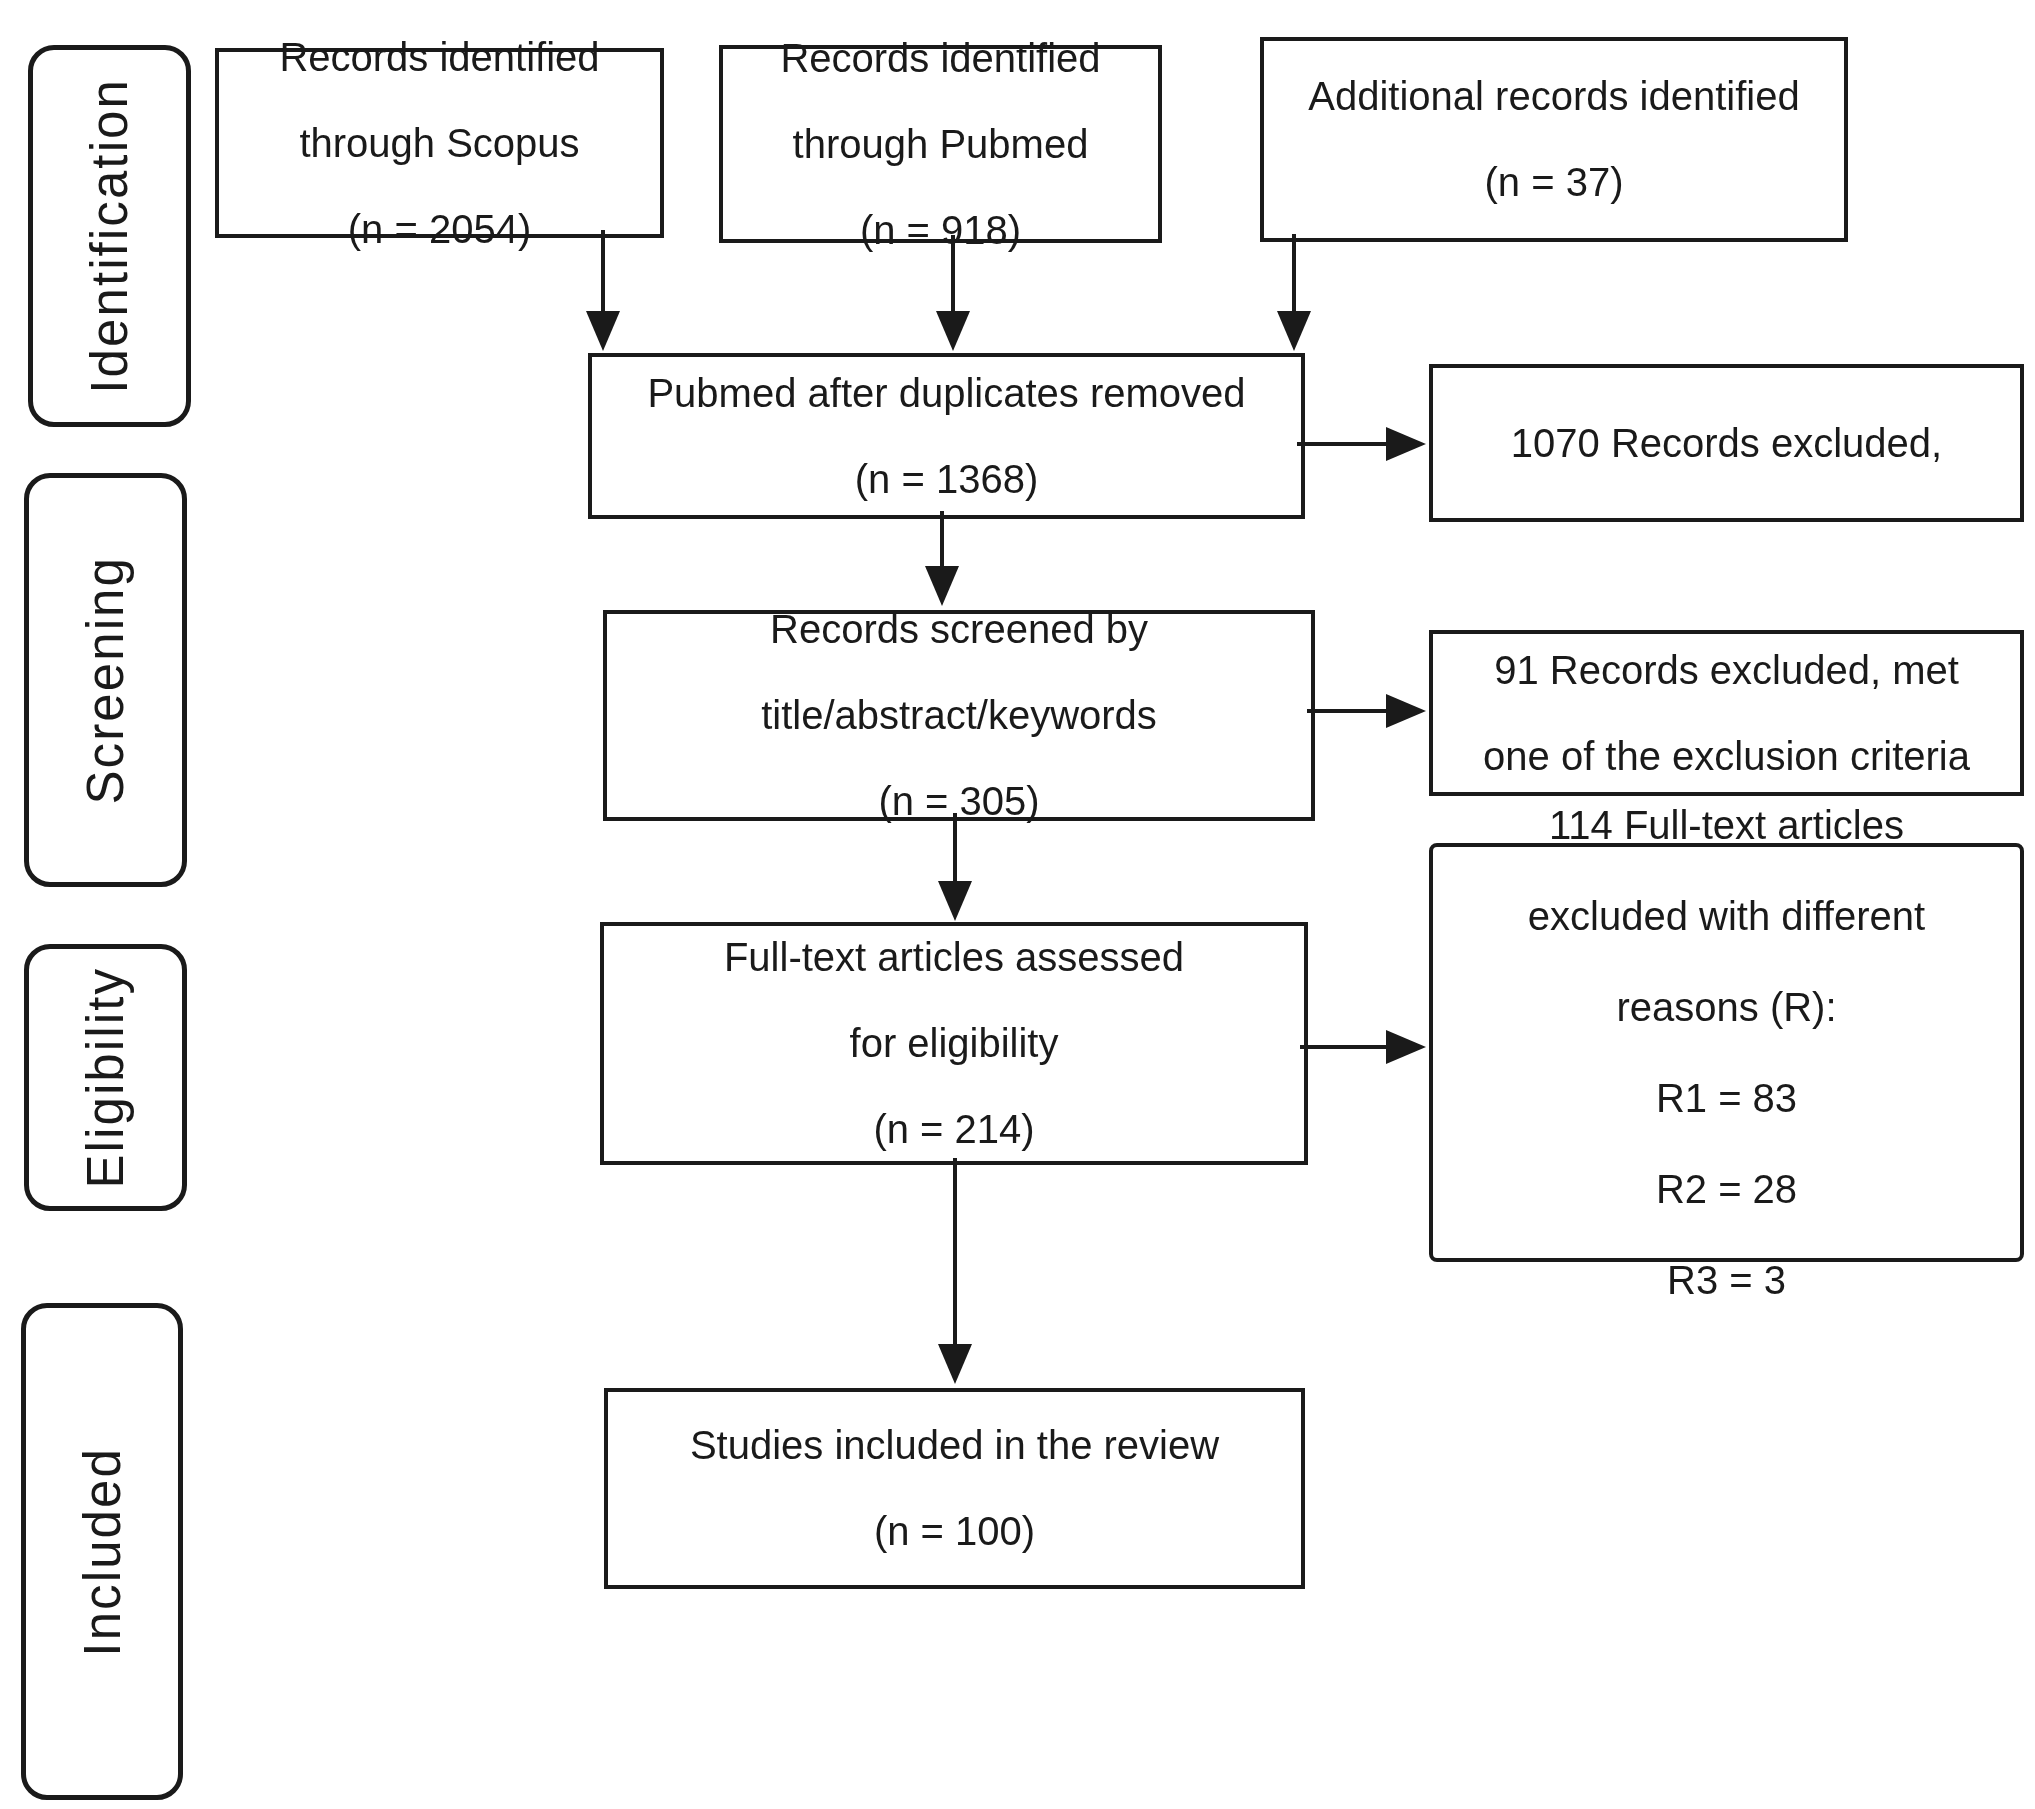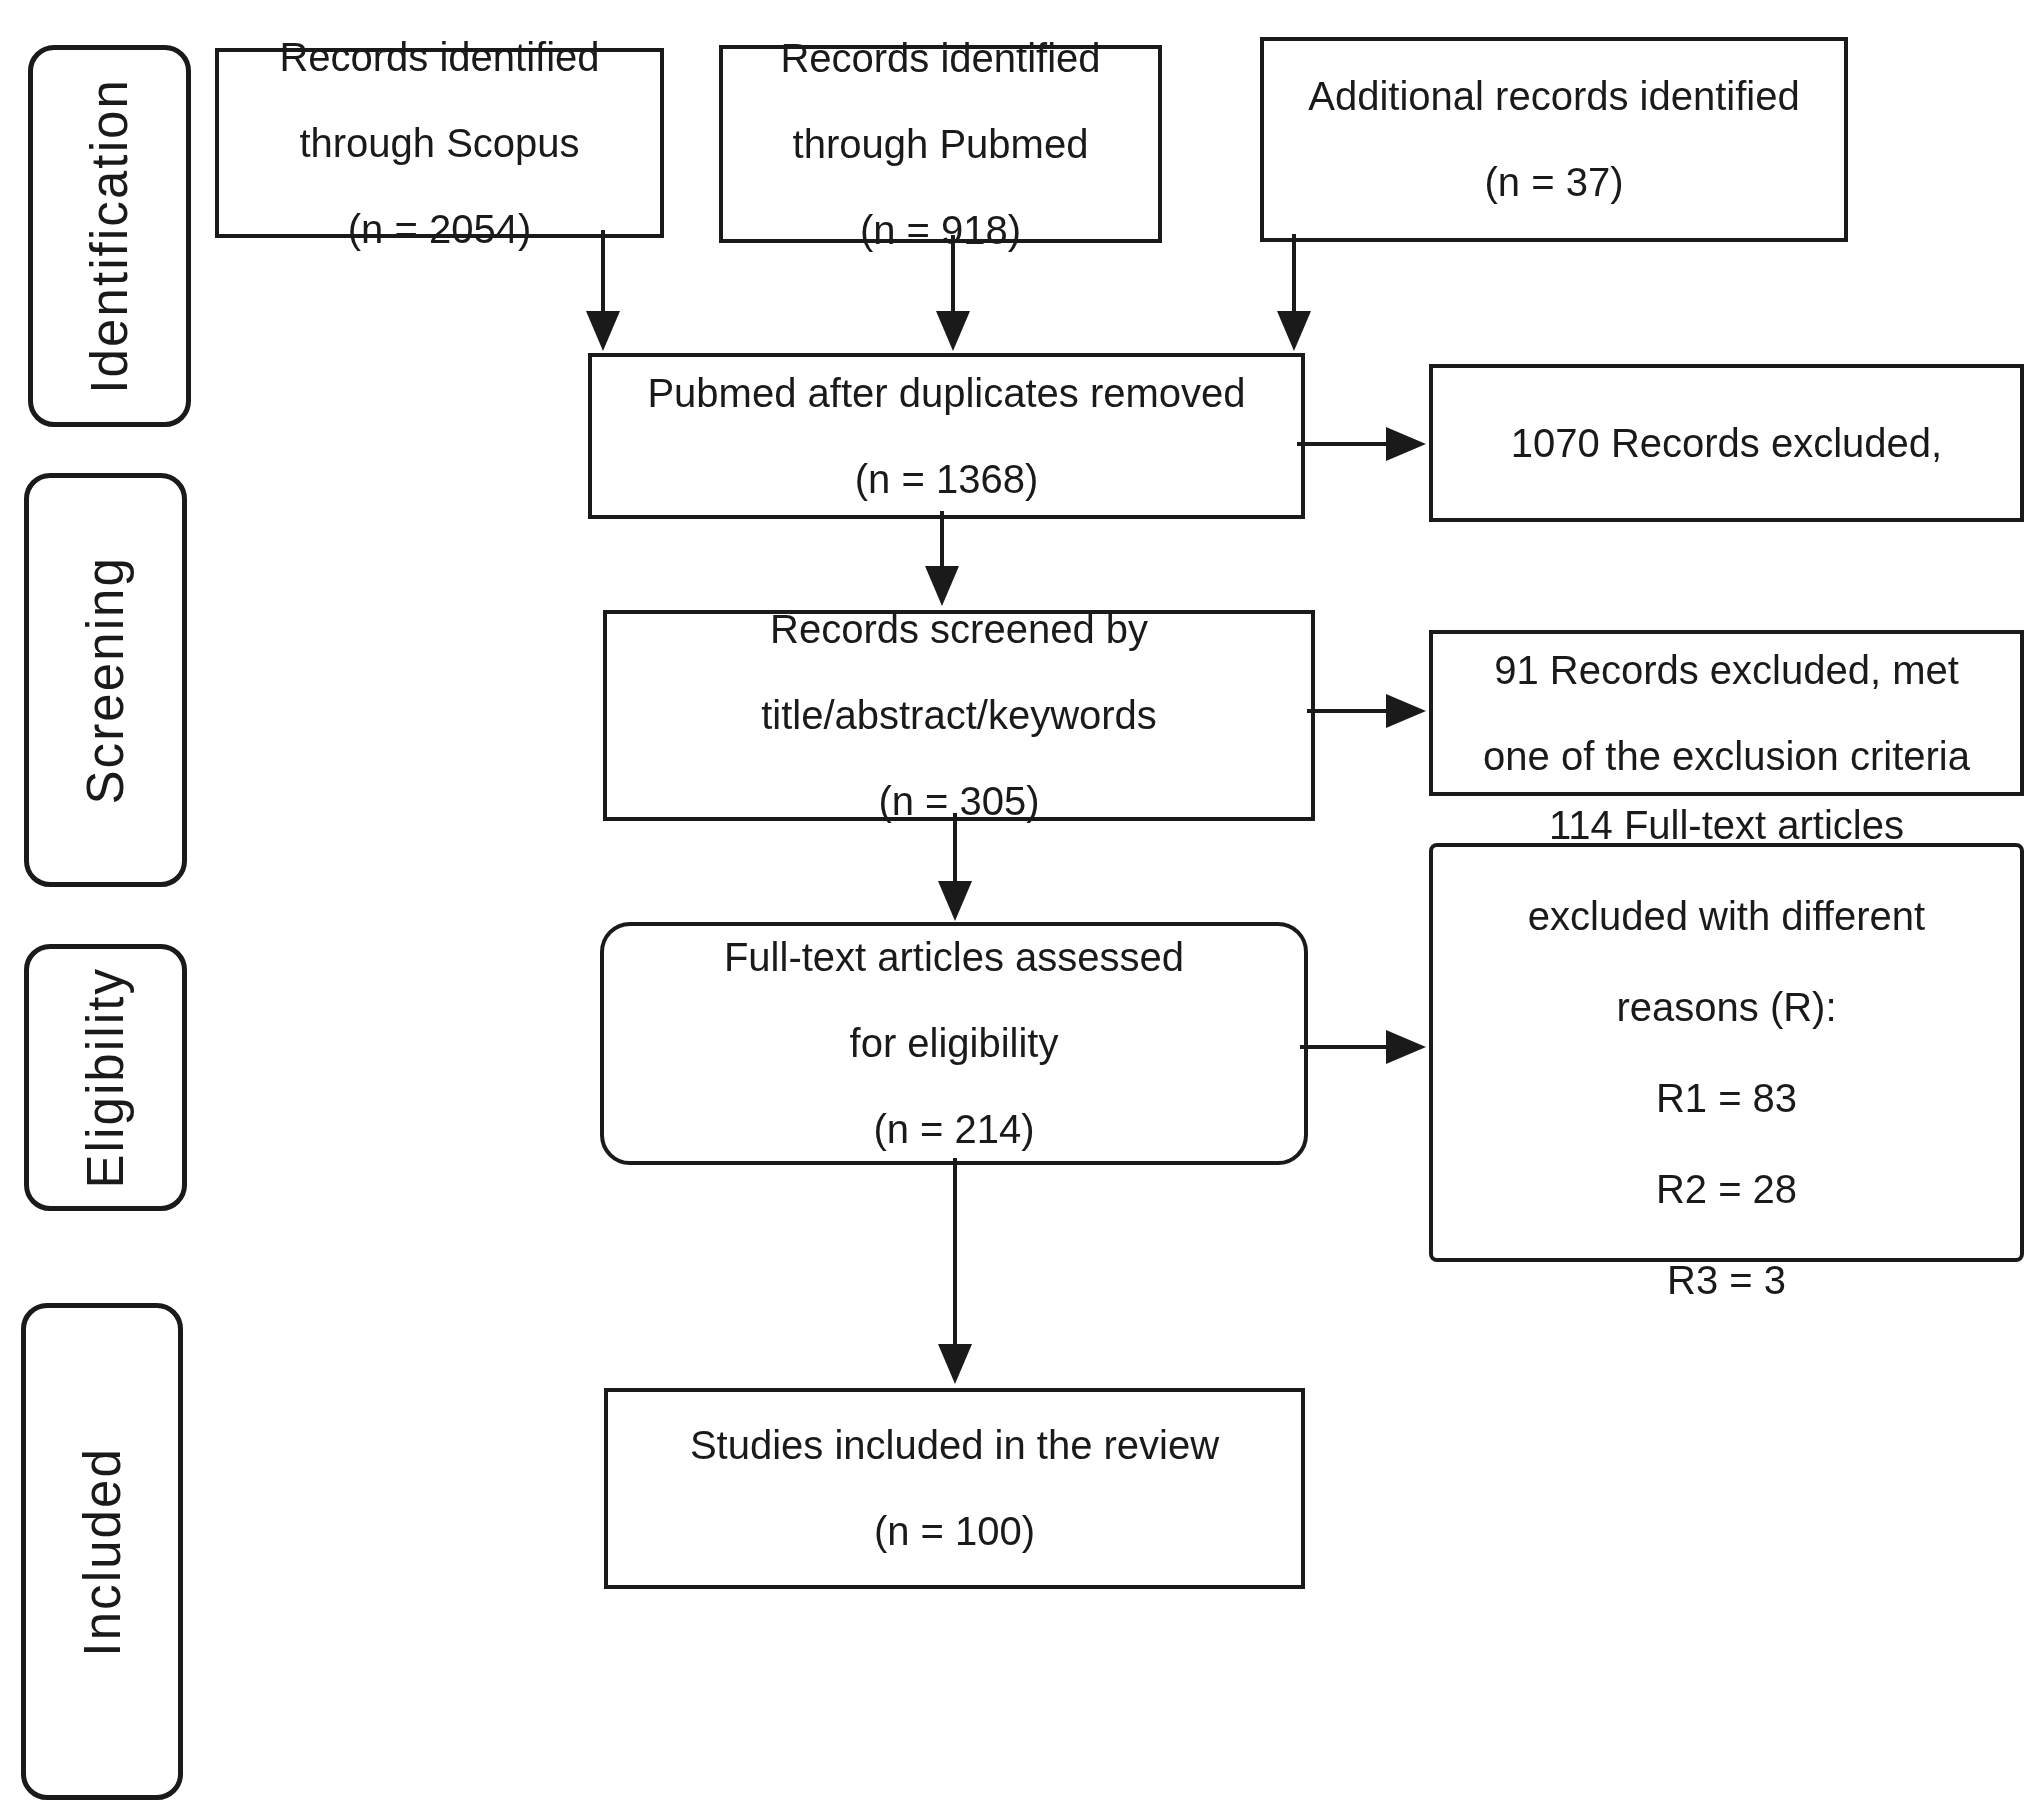--- a/index.html
+++ b/index.html
@@ -105,21 +105,21 @@
     <div class="ln">Records screened by</div>
     <div class="ln">title/abstract/keywords</div>
     <div class="ln">(n = 305)</div>
   </div>
 
   <div class="fbox" style="left:1429px; top:630px; width:587px; height:158px;">
     <div class="ln">91 Records excluded, met</div>
     <div class="ln">one of the exclusion criteria</div>
   </div>
 
-  <div class="fbox" style="left:600px; top:922px; width:700px; height:235px;border-radius:30px;">
+  <div class="fbox" style="left:600px; top:922px; width:700px; height:235px;">
     <div class="ln">Full-text articles assessed</div>
     <div class="ln">for eligibility</div>
     <div class="ln">(n = 214)</div>
   </div>
 
   <div class="fbox tight" style="left:1429px; top:843px; width:587px; height:411px;border-radius:8px;">
     <div class="ln">114 Full-text articles</div>
     <div class="ln">excluded with different</div>
     <div class="ln">reasons (R):</div>
     <div class="ln">R1 = 83</div>

